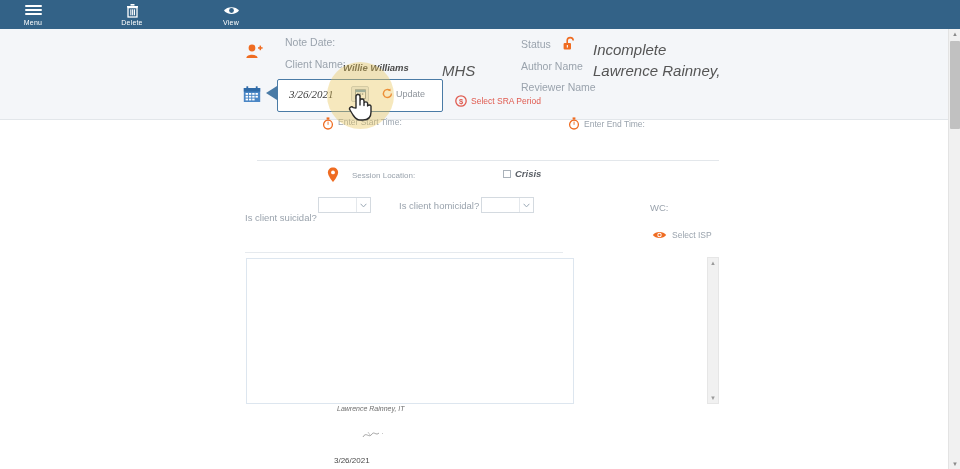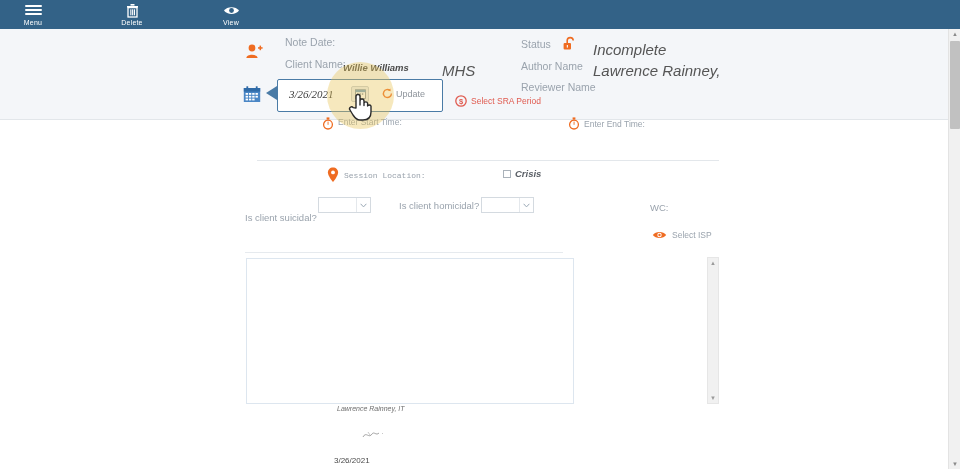--- a/index.html
+++ b/index.html
@@ -97,21 +97,21 @@
 
   
   .section-title {
     position:absolute; left:257px; top:143px;
     font-size:12.5px; font-weight:bold; color:#2f5f87;
   }
   .section-rule {
     position:absolute; left:257px; top:160px; width:462px; height:1px; background:#e3e7eb;
   }
 
-  .sess-loc { position:absolute; left:327px; top:167px; display:flex; align-items:center; gap:5px;font-family:Liberation Mono, monospace; }
+  .sess-loc { position:absolute; left:327px; top:167px; display:flex; align-items:center; gap:13px; }
   .sess-loc span { color:#9aa3ad; font-size:8px; }
 
   .crisis { position:absolute; left:483px; top:168px; display:flex; align-items:center; gap:4px;padding-left:20px; }
   .cbox { width:8px; height:8px; border:1px solid #aab2ba; background:#fff; display:inline-block; cursor:pointer; }
   .crisis span { color:#5a5f66; font-size:9.5px; font-style:italic; font-weight:bold; }
 
   .q-suicidal { position:absolute; left:245px; top:203px; color:#9aa3ad; font-size:9.5px;margin-top:9px; }
   .q-homicidal{ position:absolute; left:399px; top:200px; color:#9aa3ad; font-size:9.5px; }
 
   .sel {

